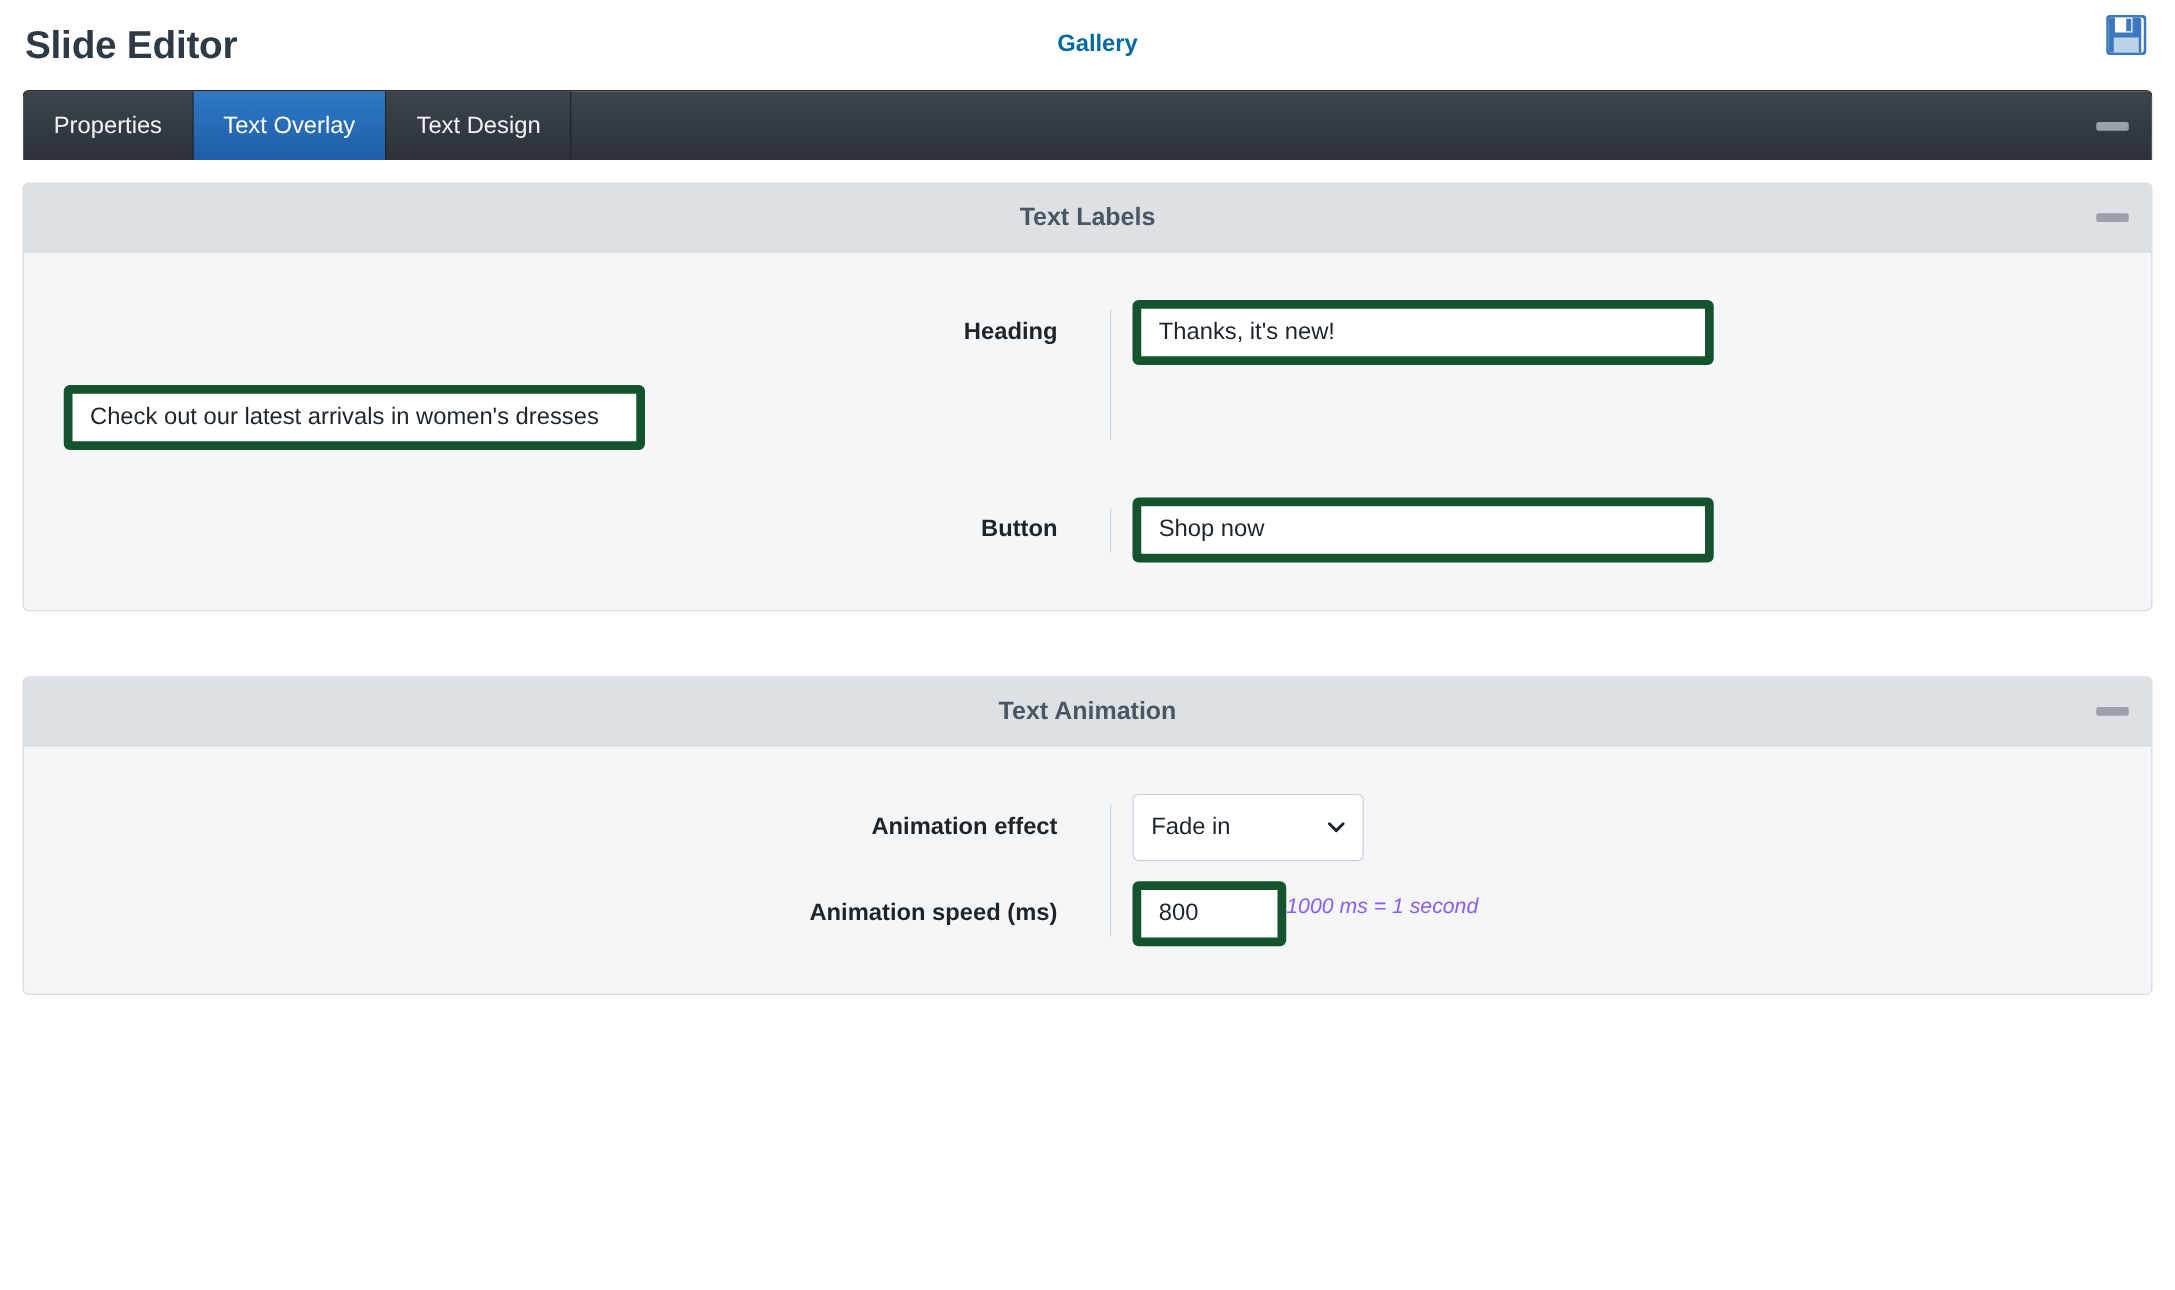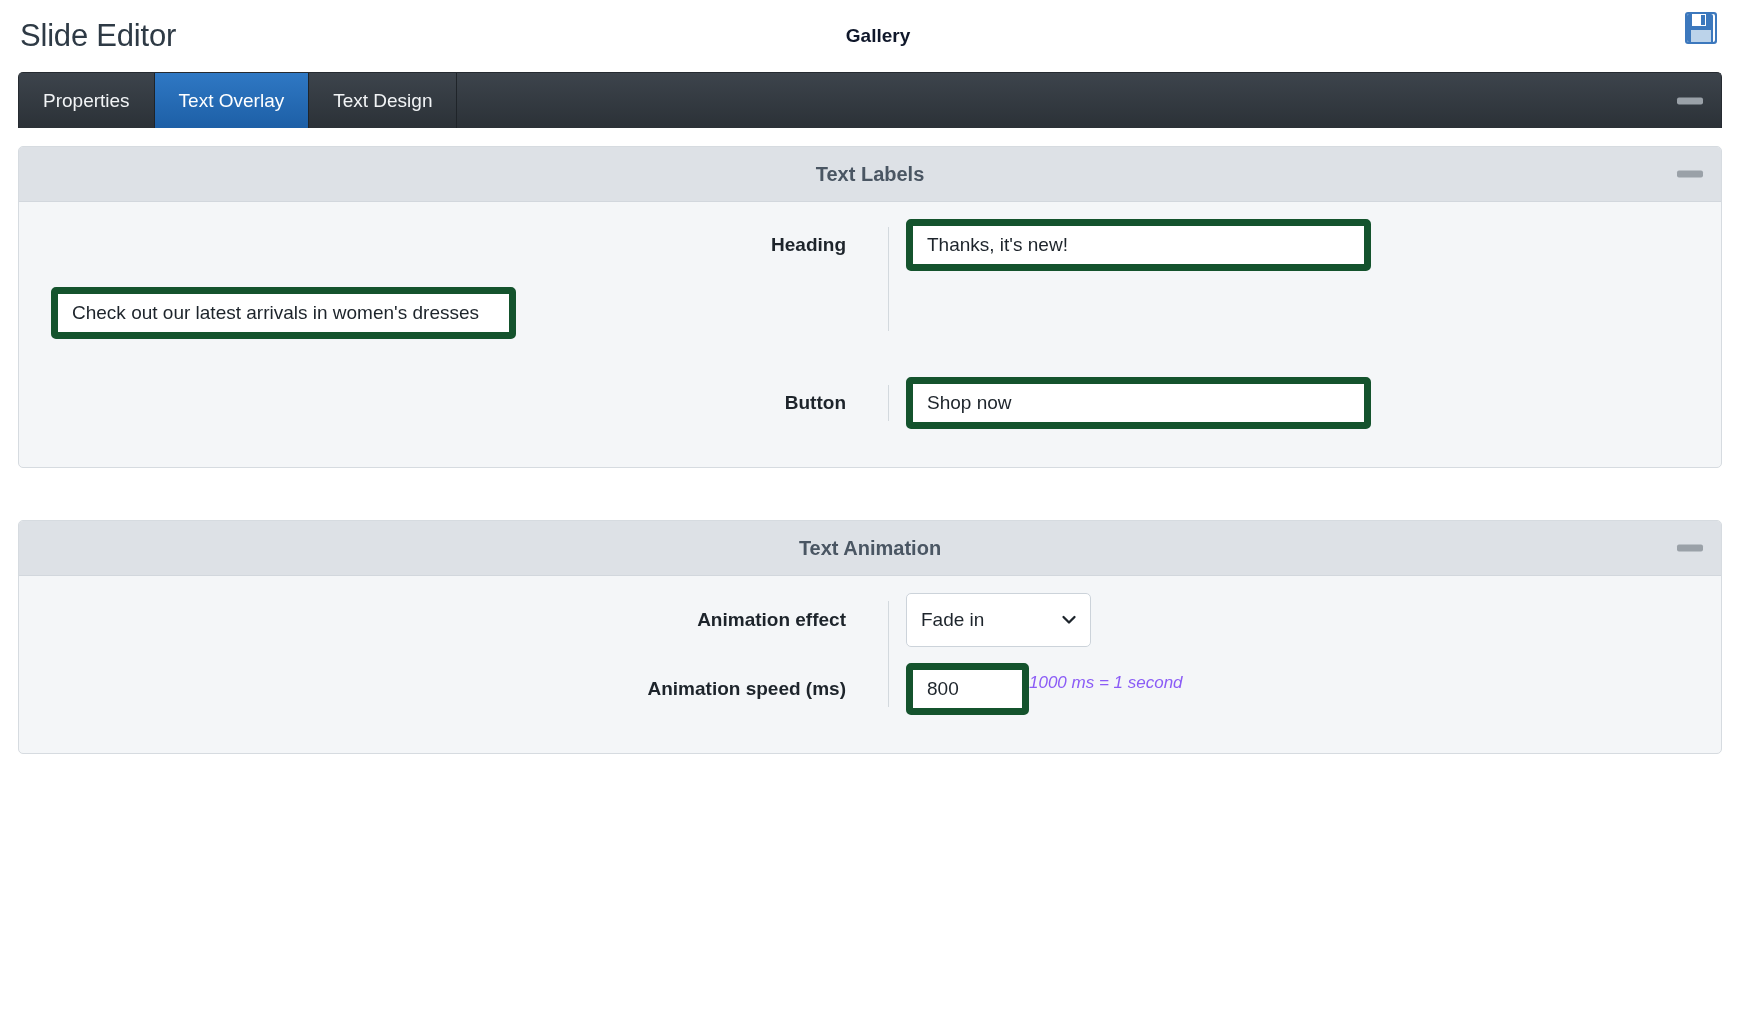--- a/index.html
+++ b/index.html
@@ -14,31 +14,31 @@
   
   .app-header {
     position: relative;
     height: 72px;
     display: flex;
     align-items: center;
     padding: 0 20px;
   }
   .app-title {
     font-size: 31px;
-    font-weight: normal;
+    font-weight: bold;
     color: #2e3a45;
     letter-spacing: -0.2px;
   }
   .header-center-title {
     position: absolute;
     left: 16px; right: 0;
     text-align: center;
     font-size: 19px;
     font-weight: bold;
-    color: #0f172a;
+    color: #0369a1;
     pointer-events: none;
   }
   .save-btn {
     position: absolute;
     right: 18px;
     top: 8px;
     width: 42px; height: 42px;
     display: flex; align-items: center; justify-content: center;
     cursor: pointer;
     background: none; border: none; padding: 0;
@@ -108,21 +108,21 @@
   .panel-minimize {
     position: absolute;
     right: 18px;
     top: 50%;
     transform: translateY(-50%);
     width: 26px; height: 7px;
     background: #9aa1a8;
     border-radius: 2px;
     cursor: pointer;
   }
-  .panel-body { padding: 17px 0 38px 0; }
+  .panel-body { padding: 38px 0 38px 0; }
 
   
   .field-group { position: relative; }
   .field-group::before {
     content: "";
     position: absolute;
     left: 869px;
     top: 8px;
     bottom: 8px;
     width: 1px;

